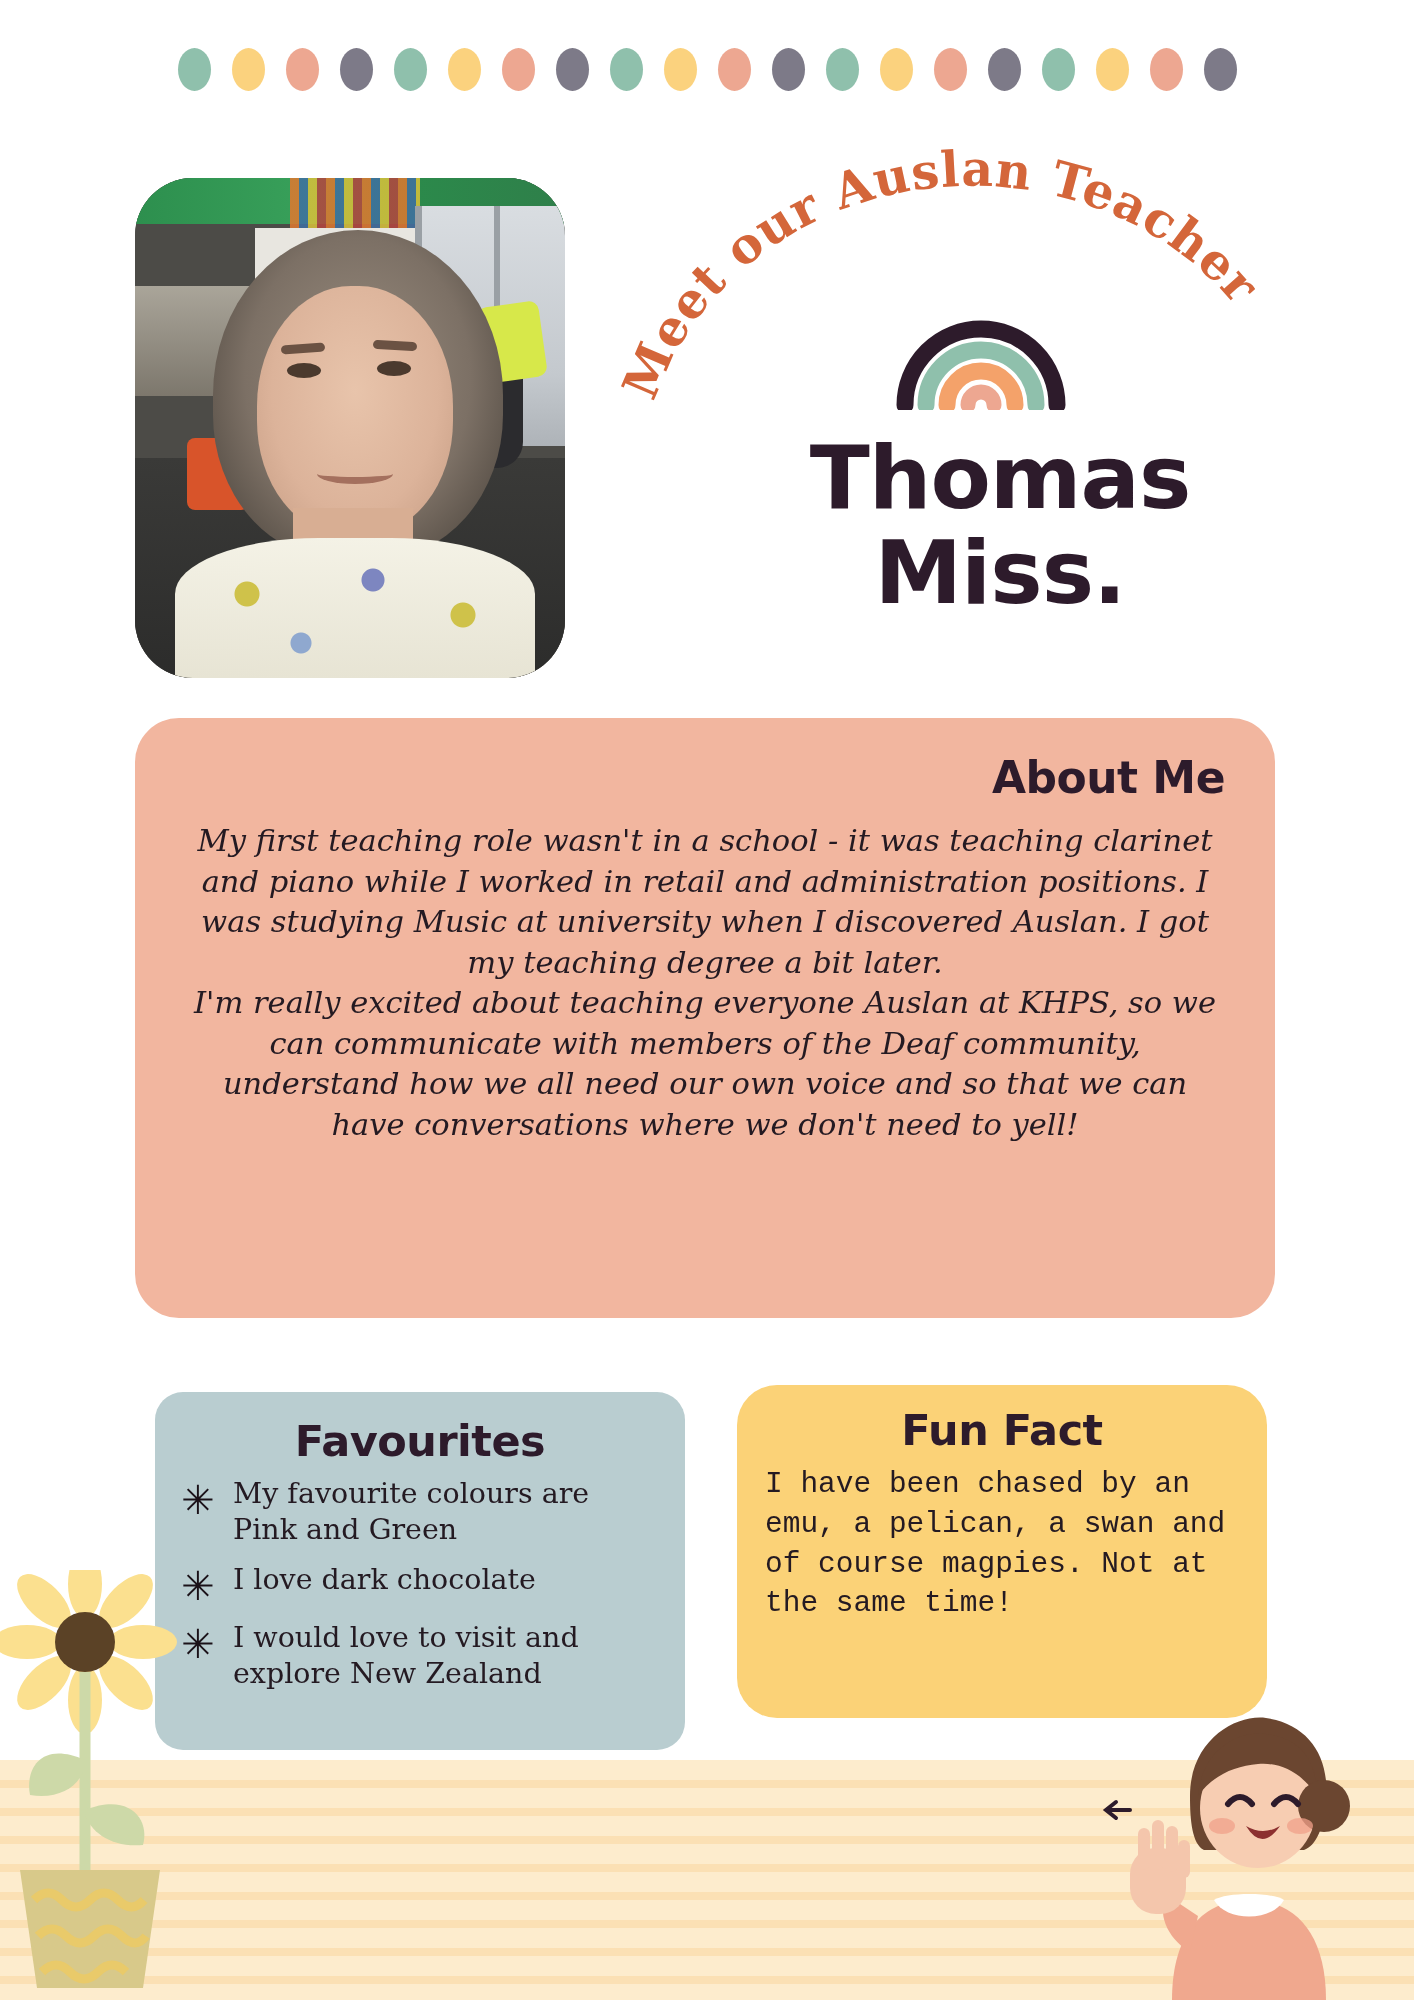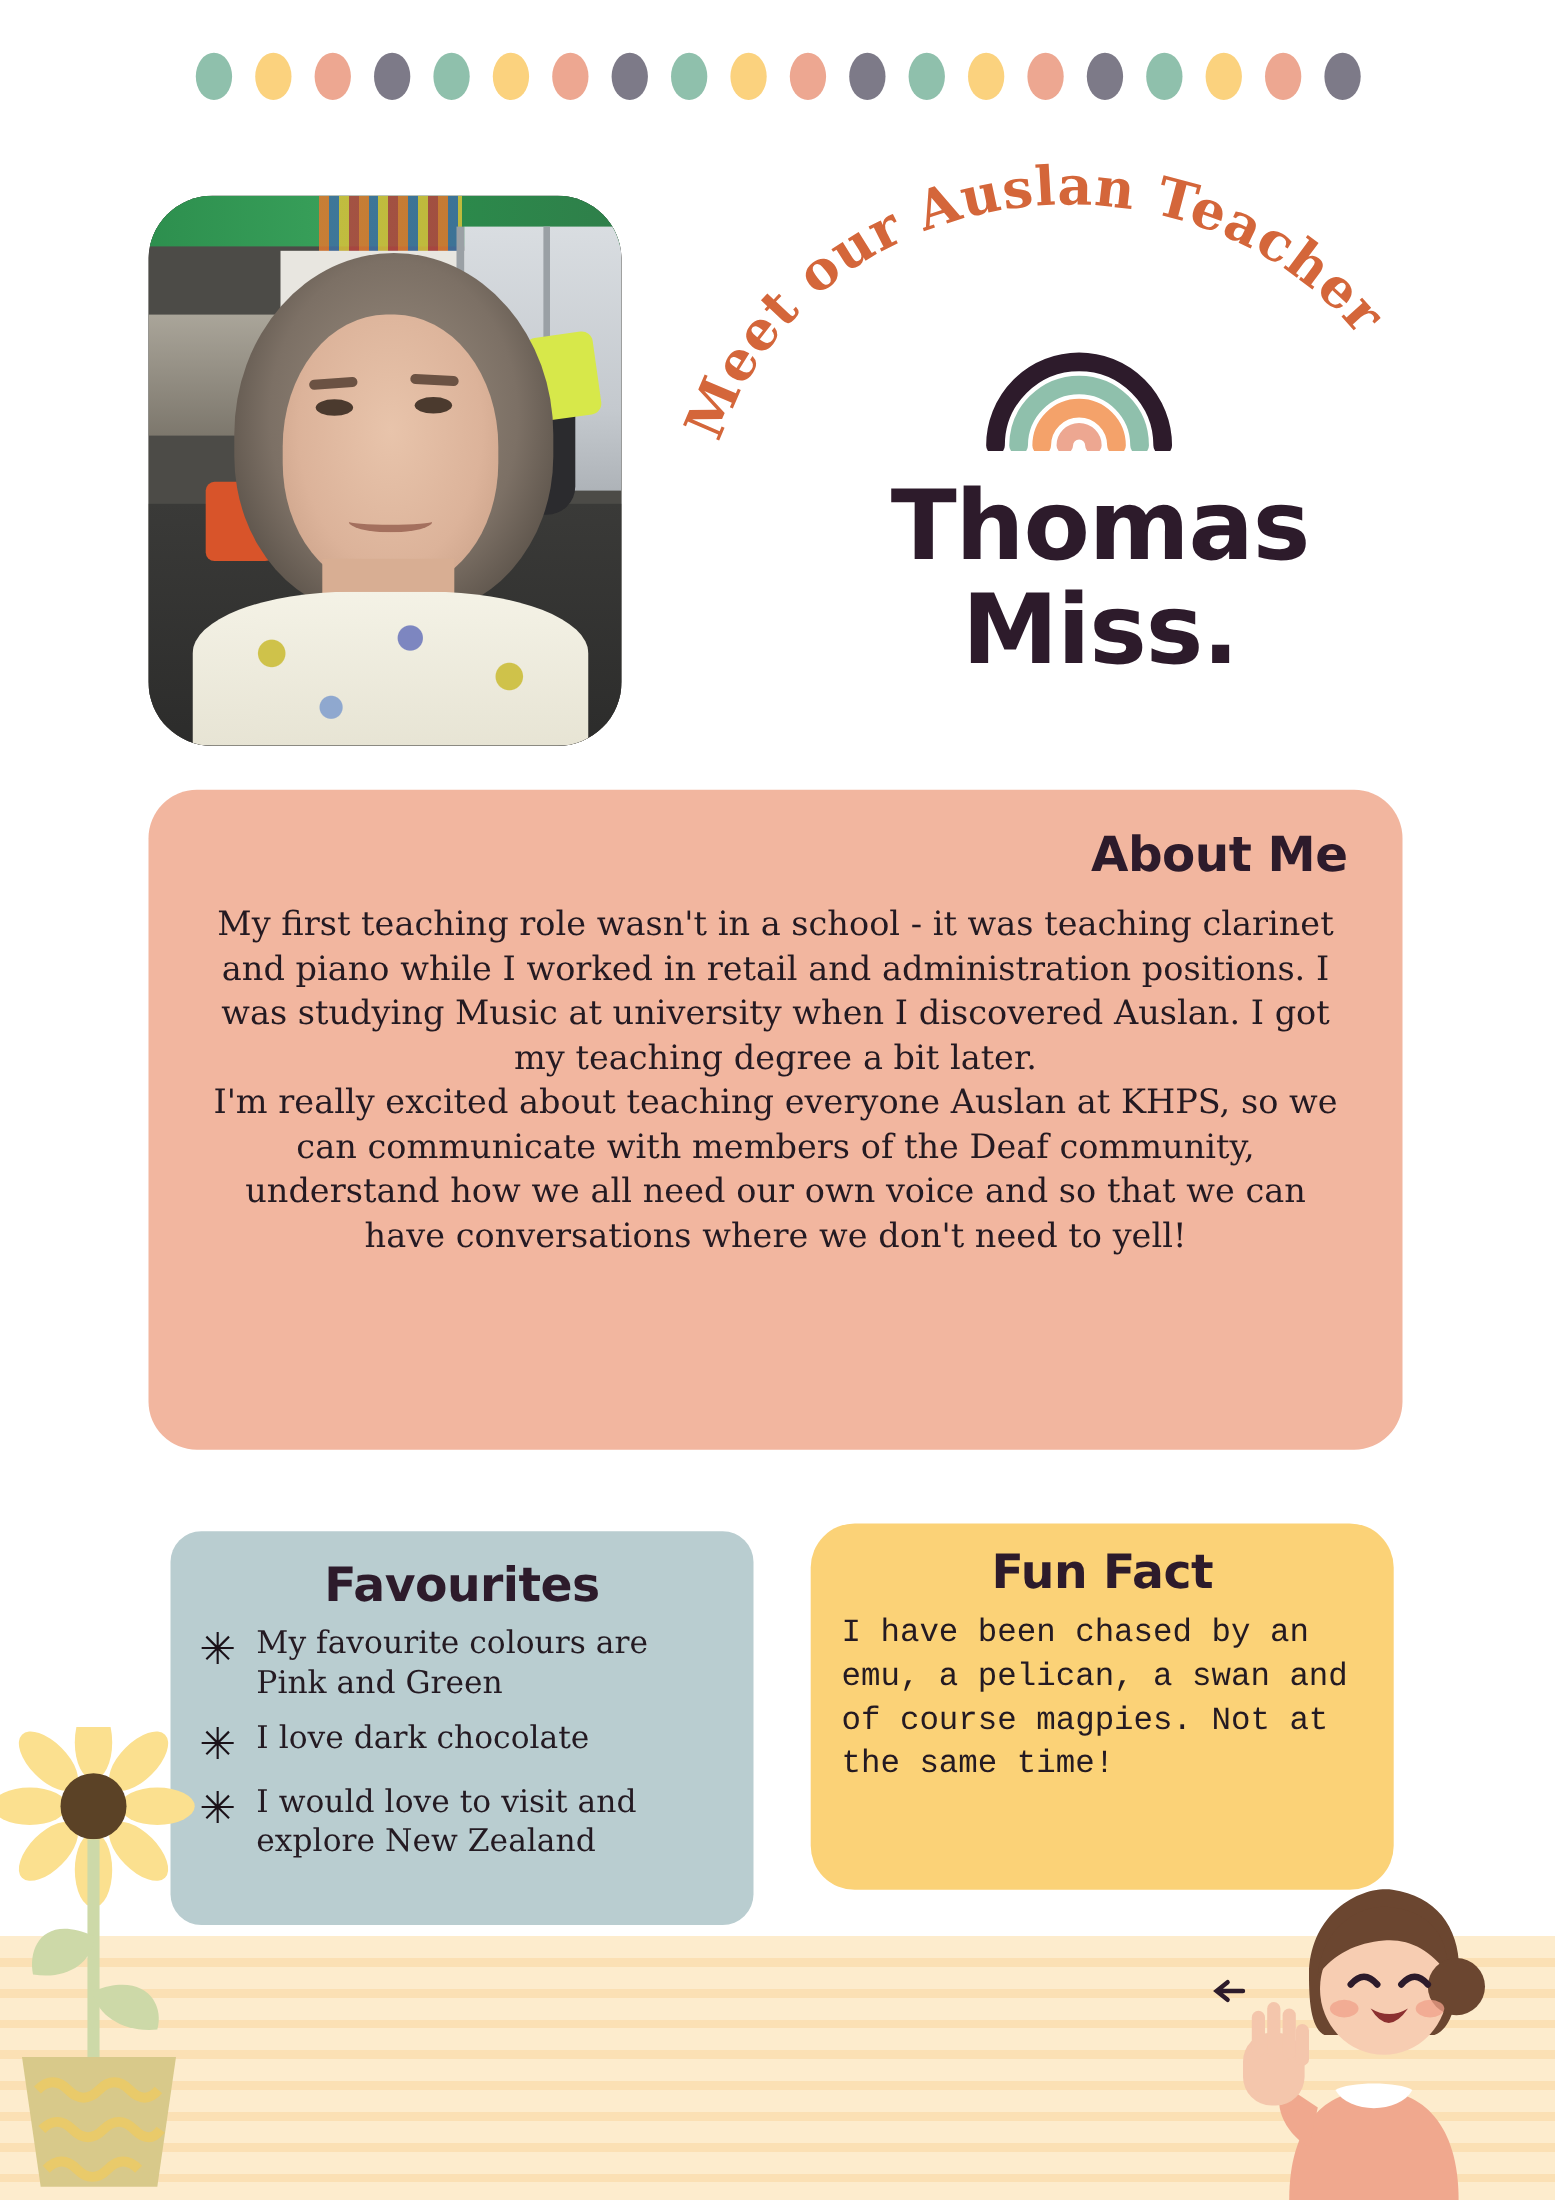--- a/index.html
+++ b/index.html
@@ -194,20 +194,21 @@
     color: #2d1b2b;
     margin: 12px 0 18px;
     letter-spacing: -0.5px;
   }
   .about-body {
     font-family: "DejaVu Serif", serif;
     font-size: 30.5px;
     line-height: 1.33;
     color: #241a22;
     text-align: center;
+    font-style: italic;
   }
   .about-body p { margin: 0; }
 
   
   .fav-card {
     position: absolute;
     left: 155px;
     top: 1392px;
     width: 530px;
     height: 358px;

